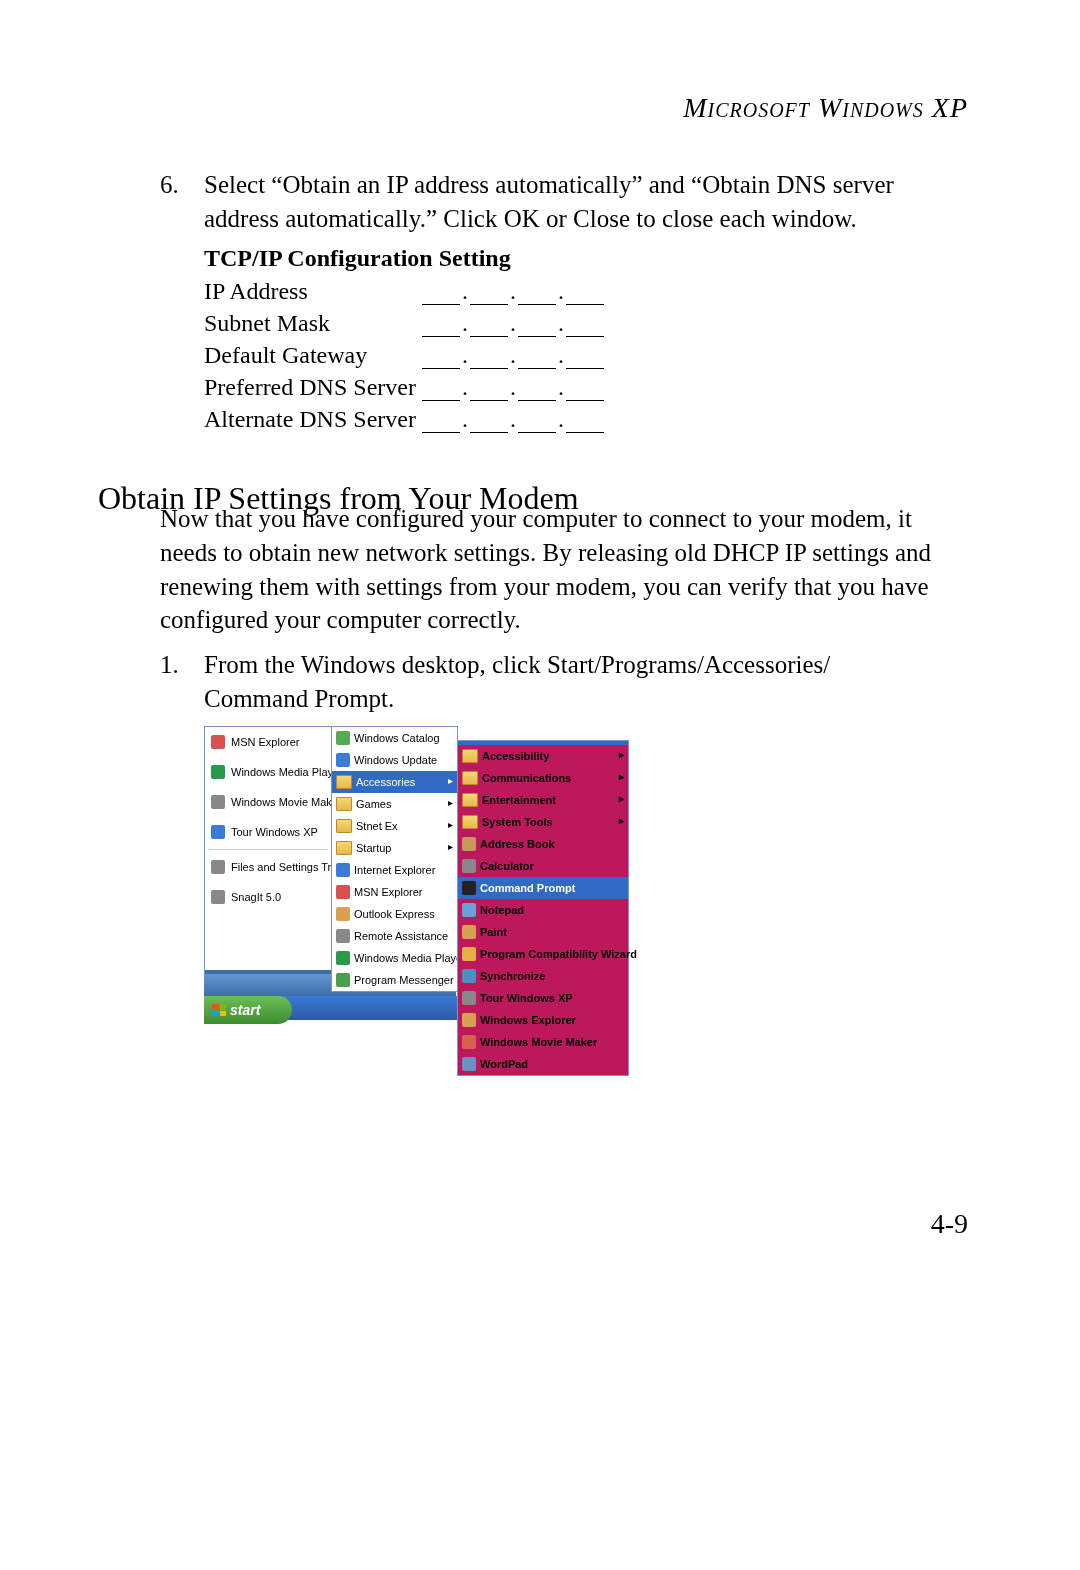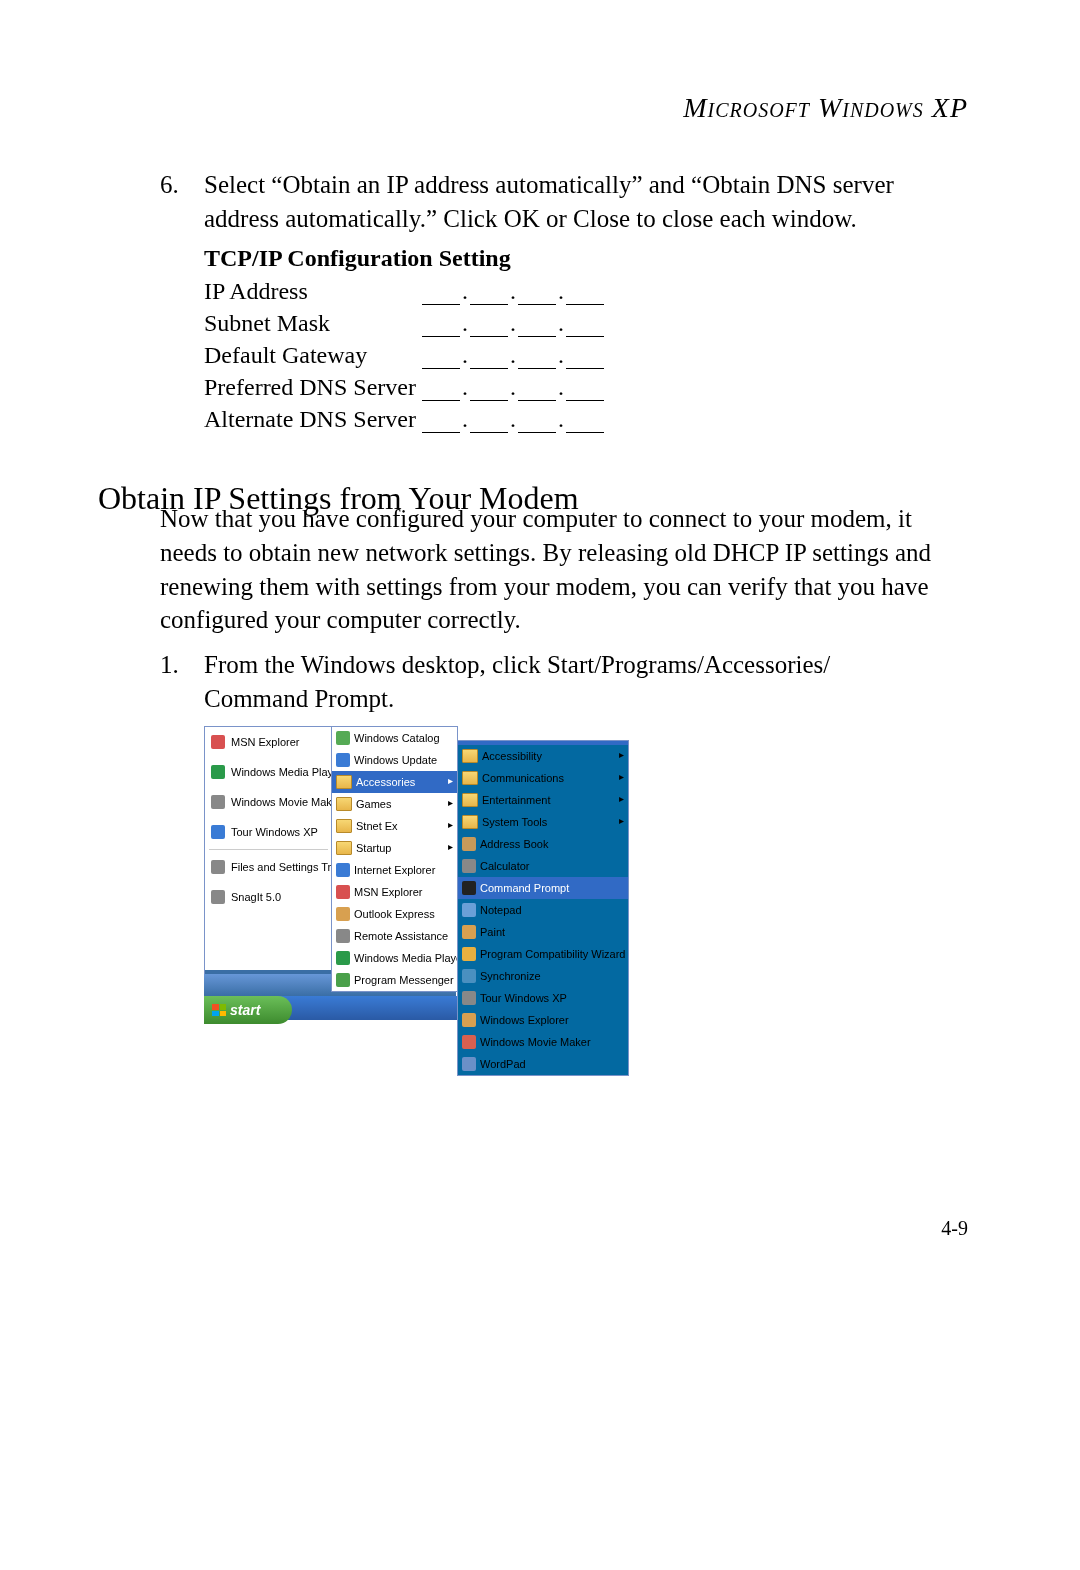--- a/index.html
+++ b/index.html
@@ -239,22 +239,23 @@
   }
   .hl {
     background: #316ac5 !important;
     color: #fff;
   }
   .ss-right {
     position: absolute;
     left: 253px;
     top: 14px;
     width: 170px;
-    background: #0369a1;
+    background: #be185d;
     border: 1px solid #7a93c9;
+    font-weight: bold;
   }
   .ss-right .topbar {
     height: 4px;
     background: #316ac5;
   }
   .folder-icon {
     width: 14px; height: 12px;
     background: linear-gradient(#f7d774,#e8b64a);
     border: 1px solid #b88a2a;
     border-radius: 1px;
@@ -262,21 +263,21 @@
   }
   .generic-icon {
     width: 14px; height: 14px;
     border-radius: 2px;
     flex:none;
   }
   .page-num {
     position: absolute;
     right: 112px;
     bottom: 330px;
-    font-size: 20px;
+    font-size: 28px;
   }
 </style>
 </head>
 <body>
 
 <div class="page">
 
   <div class="header">Microsoft Windows XP</div>
 
   <div class="step6">

